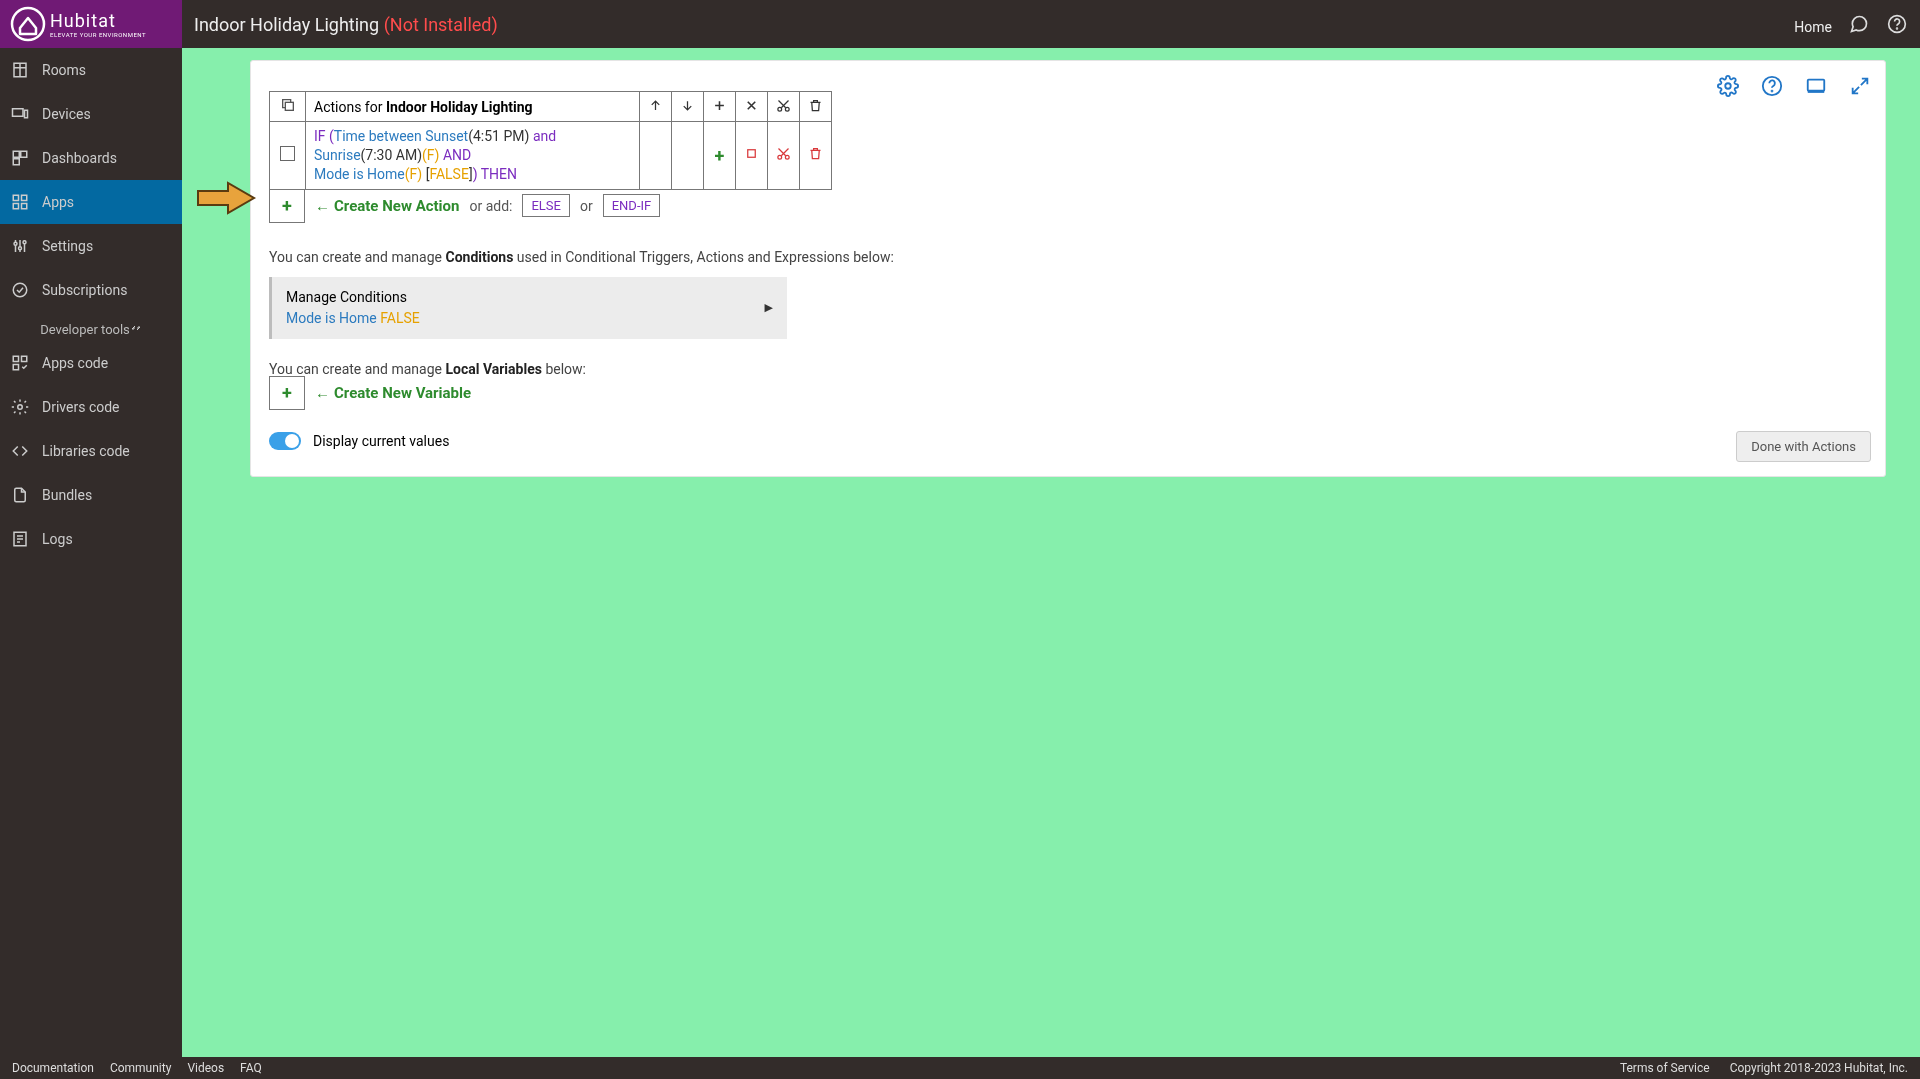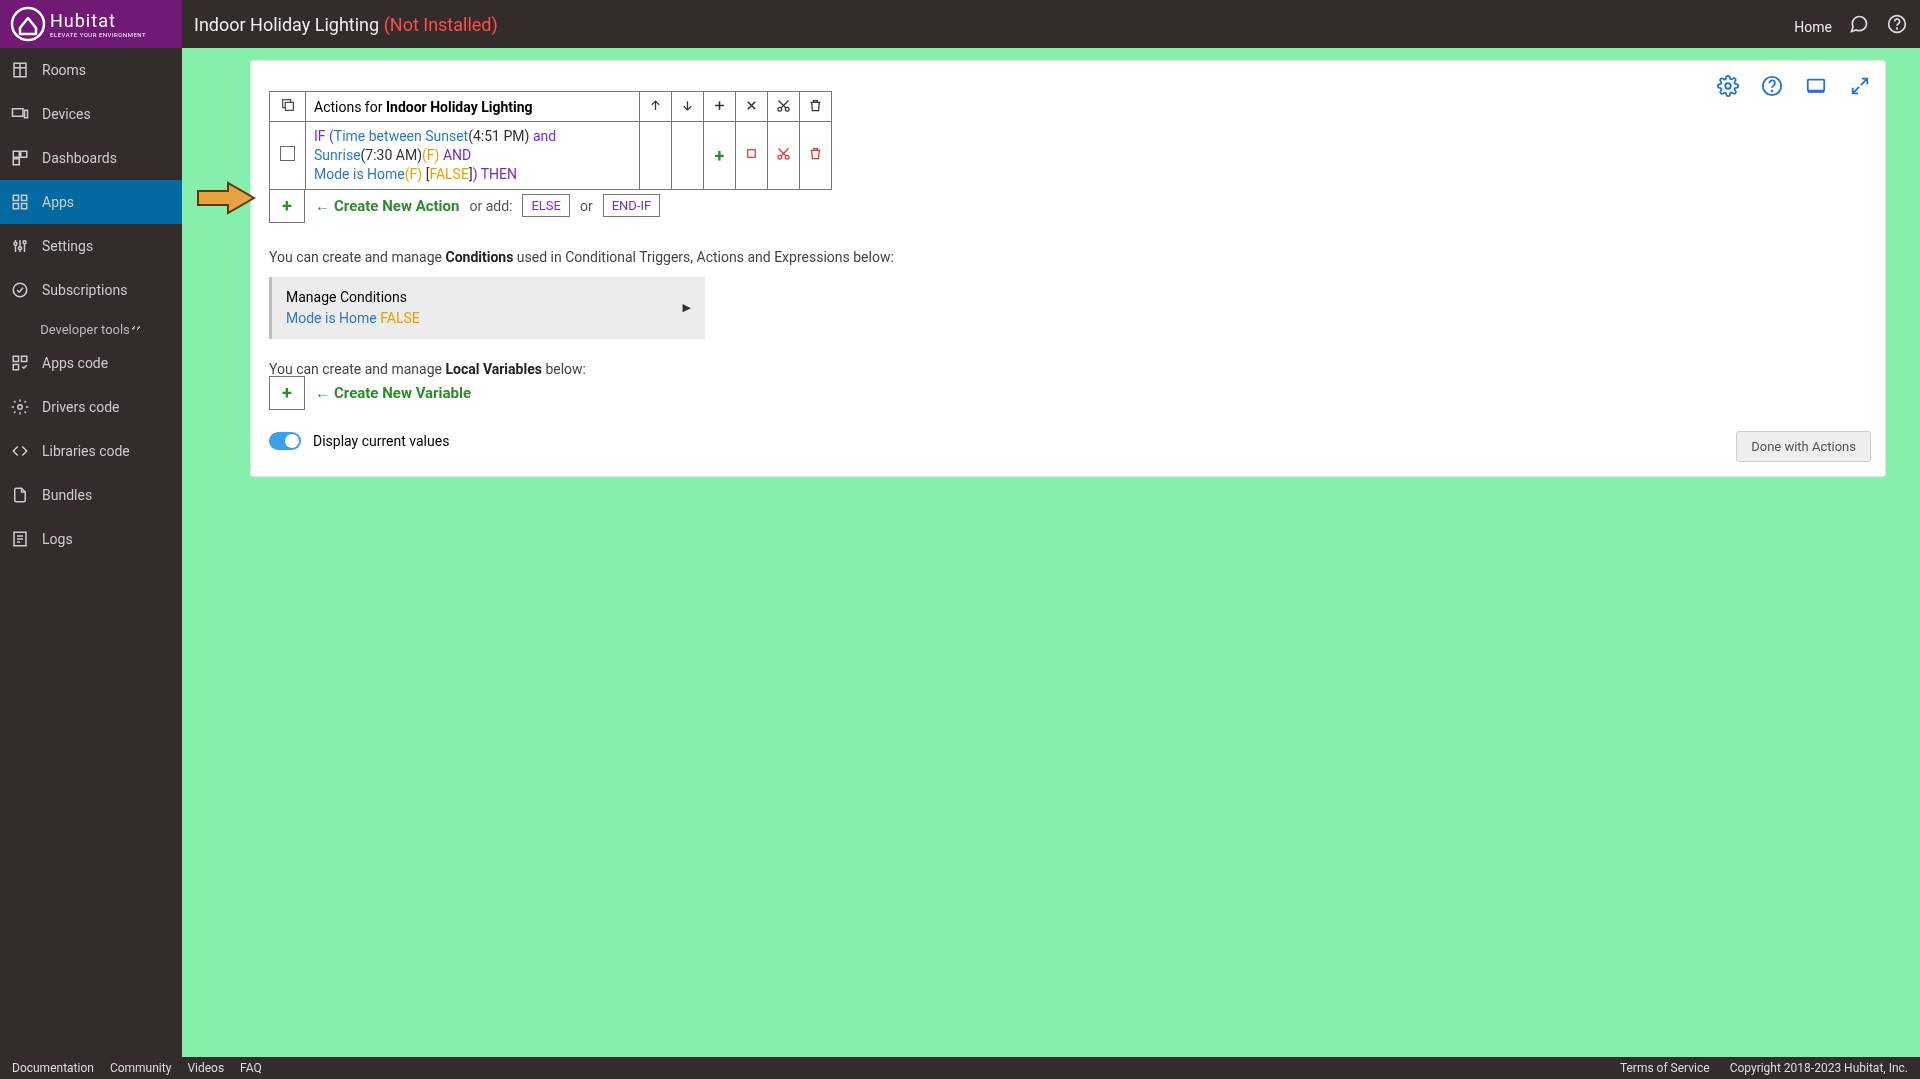--- a/index.html
+++ b/index.html
@@ -52,21 +52,21 @@
 .pill { border:1px solid #777; padding:3px 8px; font-size:13px; cursor:pointer; color:#7b2cbf; }
 .or-txt { font-size:14px; color:#555; }
 
 .arrow-annot { position:absolute; left:-55px; top:120px; width:60px; height:34px; }
 
 
 .para { margin-top:26px; font-size:14px; color:#444; }
 .para b { color:#222; }
 
 
-.cond-box { margin-top:12px; width:436px; background:#ececec; border-left:3px solid #bcbcbc; padding:10px 14px; font-size:14px; line-height:1.5; position:relative; cursor:pointer; }
+.cond-box { margin-top:12px; width:518px; background:#ececec; border-left:3px solid #bcbcbc; padding:10px 14px; font-size:14px; line-height:1.5; position:relative; cursor:pointer; }
 .cond-box .chev { position:absolute; right:14px; top:50%; transform:translateY(-50%); font-size:11px; color:#333; }
 
 
 .vars-tbl { border-collapse:collapse; font-size:14px; margin-top:4px; }
 .vars-tbl th, .vars-tbl td { border:1px solid #777; padding:3px 10px; text-align:center; }
 .vars-tbl th { font-weight:normal; }
 .var-name { font-style:italic; }
 .var-true { color:#2e8b2e; }
 .new-var-row { display:flex; align-items:center; gap:10px; margin-top:-1px; }
 

